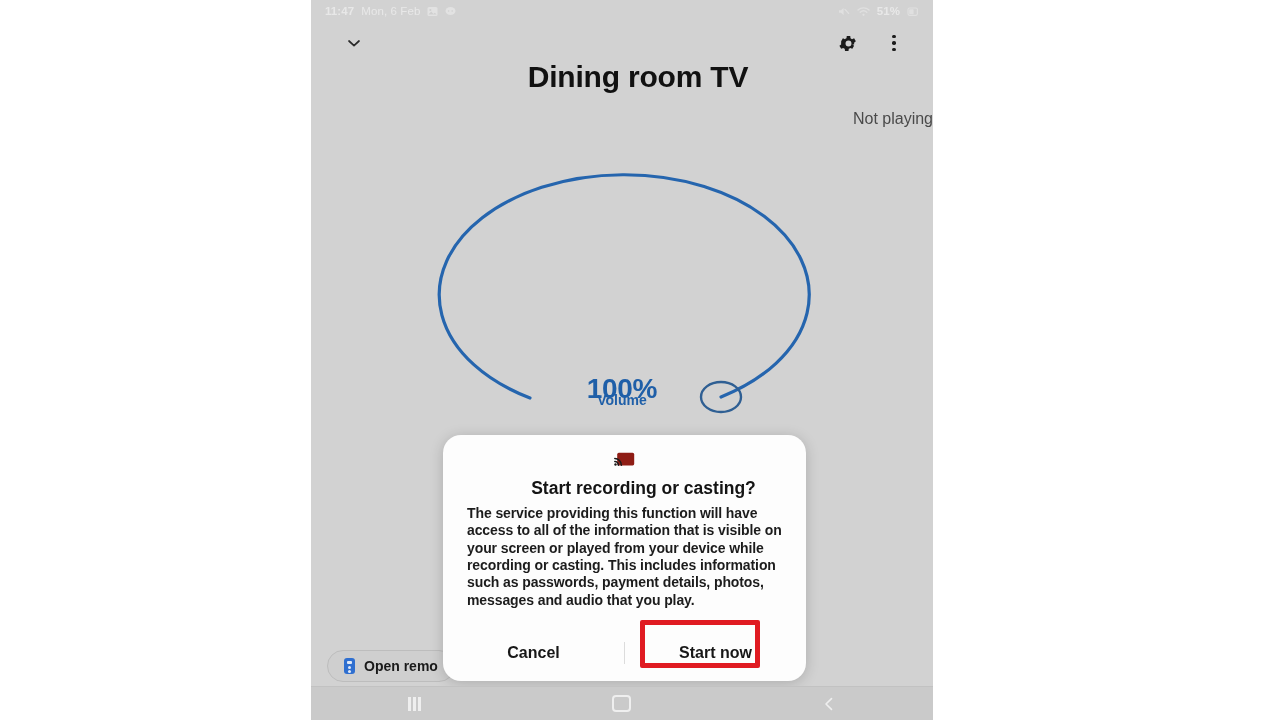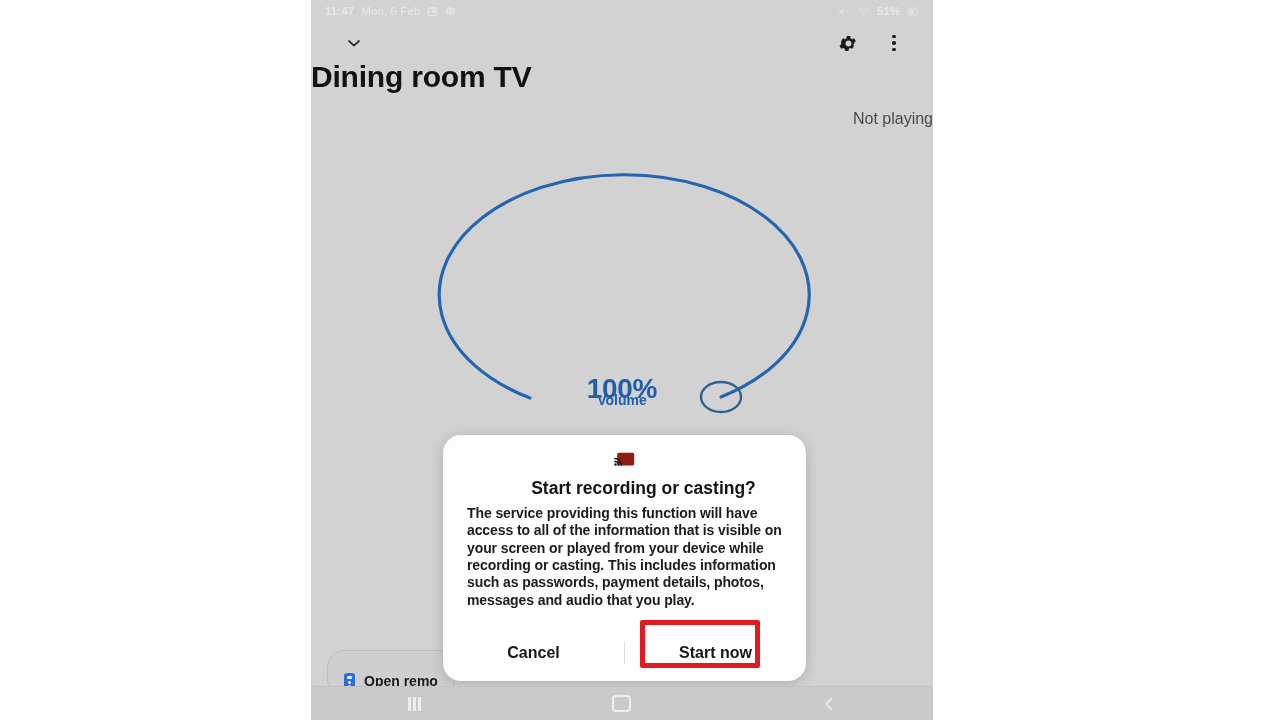--- a/index.html
+++ b/index.html
@@ -83,23 +83,23 @@
   }
   .dot {
     width: 3.5px; height: 3.5px;
     border-radius: 50%;
     background: #1b1b1b;
   }
 
   
   #device-title {
     position: absolute;
-    left: 0; top: 60px;
-    width: 622px;
-    text-align: left;
+    left: 16px; top: 60px;
+    width: 622px;
+    text-align: center;
     font-size: 30px;
     font-weight: 700;
     color: #111111;
     letter-spacing: -0.2px;
   }
   #play-state {
     position: absolute;
     left: 0; top: 110px;
     width: 622px;
     text-align: right;
@@ -138,23 +138,23 @@
     color: #1f5fa8;
   }
 
   
   #remote-chip {
     position: absolute;
     left: 16px;
     top: 650px;
     height: 30px;
     display: flex;
-    align-items: flex-end;
+    align-items: center;
     gap: 9px;
-    padding: 8px 16px;
+    padding: 0 16px;
     border-radius: 18px;
     border: 1px solid #bdbdbd;
     background: #cfcfcf;
     font-size: 14px;
     font-weight: 600;
     color: #1a1a1a;
     white-space: nowrap;
     cursor: pointer;
   }
   .remote-glyph {

